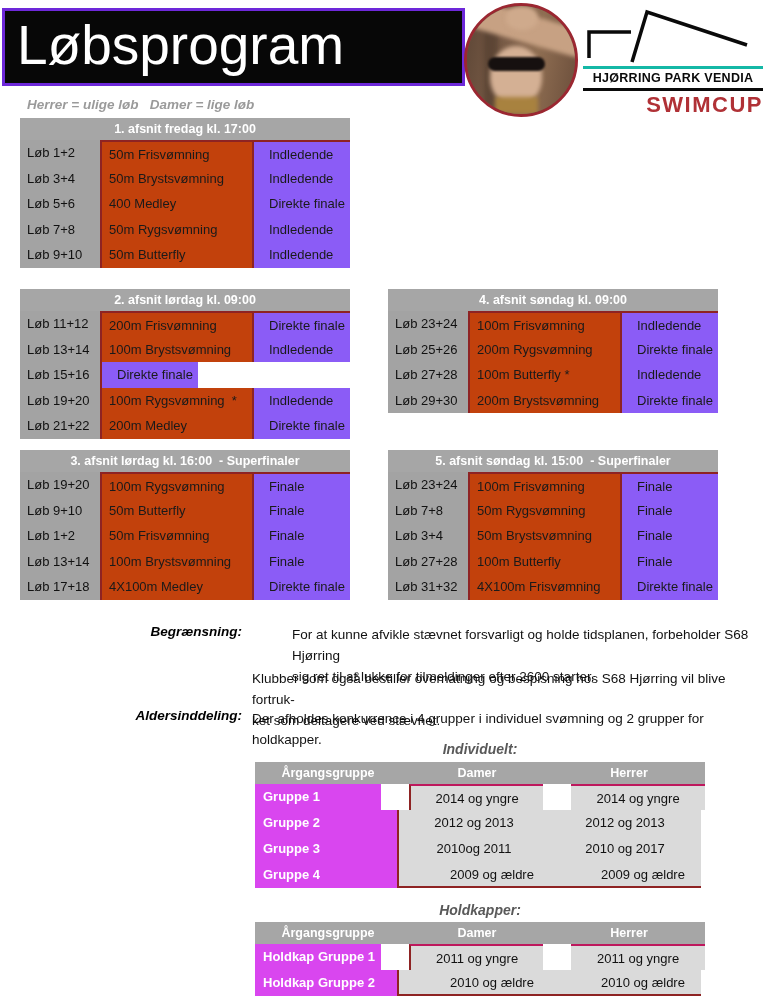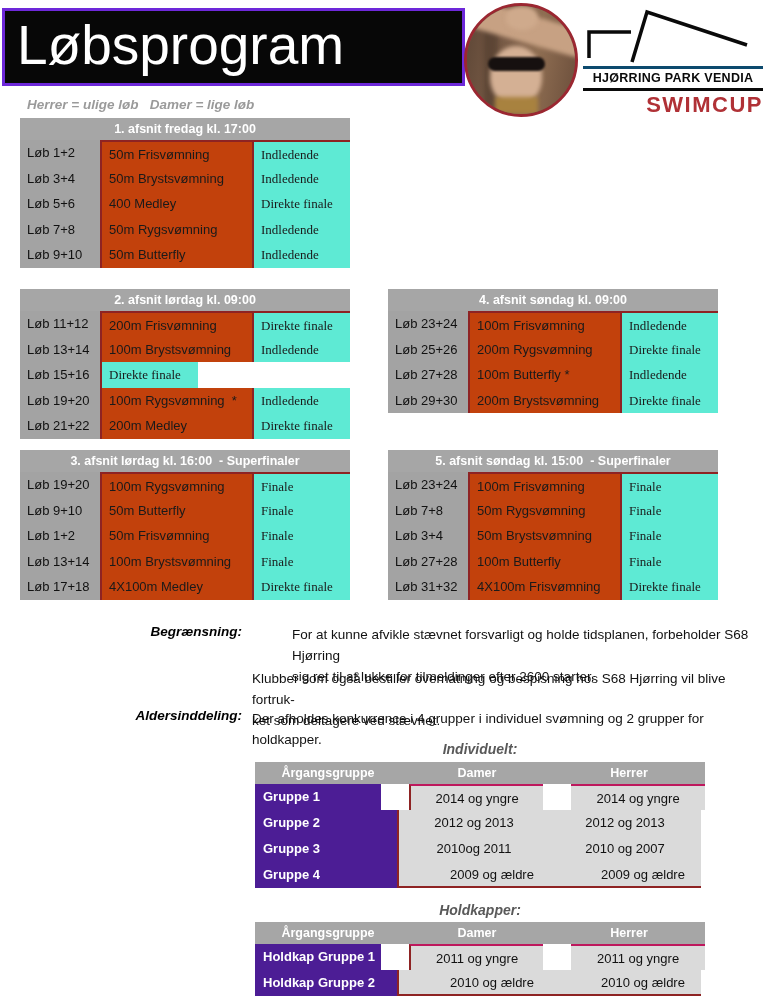--- a/index.html
+++ b/index.html
@@ -18,42 +18,42 @@
   .ph-bg{inset:0;background:linear-gradient(100deg,#5d4636 0%,#7d5f49 40%,#8f6e52 62%,#6b4e3b 100%);filter:none!important;}
   .ph-pole{left:16%;top:0;width:13%;height:100%;background:#4e3a2c;opacity:.55;}
   .ph-arm{width:120%;height:26%;background:#c7a183;top:8%;left:-4%;transform:rotate(16deg);border-radius:22px;}
   .ph-fist{top:0;left:36%;width:30%;height:22%;background:#cfaa8c;border-radius:45%;}
   .ph-face{top:37%;left:21%;width:48%;height:55%;background:#d4b094;border-radius:50% 50% 46% 46%;}
   .ph-goggles{top:47%;left:19%;width:53%;height:13%;background:#16100f;border-radius:9px;filter:blur(1px)!important;}
   .ph-bottom{bottom:0;left:26%;width:40%;height:16%;background:#a8823f;}
 
   .logo{position:absolute;left:583px;top:8px;width:180px;}
   .logo svg{display:block;}
-  .logo-name{border-top:3px solid #0c4a6e;border-bottom:3px solid #0a0a0a;font-weight:bold;
+  .logo-name{border-top:3px solid #14b8a6;border-bottom:3px solid #0a0a0a;font-weight:bold;
              font-size:12.5px;letter-spacing:.3px;text-align:center;padding:2px 0 3px;color:#0a0a0a;
              margin-top:2px;white-space:pre;}
   .logo-swim{color:#B03136;font-weight:bold;font-size:22px;text-align:right;letter-spacing:1.5px;margin-top:1px;}
 
   .subtitle{position:absolute;left:27px;top:97px;color:#9A9A9A;font-weight:bold;font-style:italic;
             font-size:13.5px;white-space:pre;}
 
   
   .etable{position:absolute;width:330px;}
   .slot-t1{left:20px;top:118px;}
   .slot-t2{left:20px;top:289px;}
   .slot-t3{left:20px;top:450px;}
   .slot-t4{left:388px;top:289px;}
   .slot-t5{left:388px;top:450px;}
   .ehead{height:22px;line-height:22px;background:#A6A6A6;color:#fff;font-weight:bold;font-size:12.5px;
          text-align:center;white-space:pre;}
   .erow{display:flex;height:25.6px;line-height:25.6px;font-size:13px;}
   .ec{box-sizing:border-box;white-space:pre;overflow:hidden;}
   .ec.c1{width:80px;background:#A3A3A3;padding-left:7px;color:#111;}
   .ec.c2{width:152px;background:#c2410c;border-left:2px solid #8E2323;padding-left:7px;}
-  .ec.c3{width:98px;background:#5eead4;border-left:2px solid #8E2323;padding-left:7px;font-family:Liberation Serif, serif;}
+  .ec.c3{width:98px;background:#8b5cf6;border-left:2px solid #8E2323;padding-left:15px;}
   .erow.first .c2,.erow.first .c3{border-top:2px solid #8E2323;}
 
   
   .note-label{position:absolute;left:130px;width:112px;text-align:right;font-weight:bold;
               font-style:italic;font-size:13.5px;color:#000;}
   .note-text{position:absolute;left:252px;width:500px;font-size:13.5px;line-height:21px;
              white-space:pre-line;color:#111;}
   .nl1{top:624px;} .np1{top:624px;margin-left:40px;}
   .np2{top:668px;}
   .nl3{top:708px;} .np3{top:708px;}
@@ -63,21 +63,21 @@
           font-style:italic;font-size:14px;color:#595959;}
   .gt-individuelt-title{top:741px;} .gt-holdkapper-title{top:902px;}
   .gtable{position:absolute;left:255px;width:450px;}
   .gt-individuelt{top:762px;} .gt-holdkapper{top:922px;}
   .ghead{display:flex;height:22px;line-height:22px;background:#A6A6A6;color:#fff;font-weight:bold;
          font-size:12.5px;text-align:center;}
   .gh{box-sizing:border-box;}
   .gh.c1{width:146px;} .gh.c2{width:152px;} .gh.c3{width:152px;}
   .grow{display:flex;height:26px;line-height:26px;font-size:13px;}
   .gc{box-sizing:border-box;white-space:pre;overflow:hidden;}
-  .gc.c1{width:142px;background:#4c1d95;color:#fff;font-weight:bold;padding-left:8px;}
+  .gc.c1{width:142px;background:#d946ef;color:#fff;font-weight:bold;padding-left:8px;}
   .gc.c2{width:152px;background:#DADADA;border-left:2px solid #8E2323;text-align:center;color:#111;}
   .gc.c3{width:152px;background:#DADADA;text-align:center;color:#111;}
   .grow.first .c2,.grow.first .c3{border-top:2px solid #be185d;margin-left:28px;}
   .grow.last .c2,.grow.last .c3{border-bottom:2px solid #8E2323;padding-left:36px;}
 </style>
 </head>
 <body>
 
 <div class="page">
 
@@ -265,21 +265,21 @@
           <div class="gc c3">2014 og yngre</div>
         </div>
         <div class="grow">
           <div class="gc c1">Gruppe 2</div>
           <div class="gc c2">2012 og 2013</div>
           <div class="gc c3">2012 og 2013</div>
         </div>
         <div class="grow">
           <div class="gc c1">Gruppe 3</div>
           <div class="gc c2">2010og 2011</div>
-          <div class="gc c3">2010 og 2007</div>
+          <div class="gc c3">2010 og 2017</div>
         </div>
         <div class="grow last">
           <div class="gc c1">Gruppe 4</div>
           <div class="gc c2">2009 og ældre</div>
           <div class="gc c3">2009 og ældre</div>
         </div>
       </div>
       <div class="gtitle gt-holdkapper-title">Holdkapper:</div>
       <div class="gtable gt-holdkapper">
         <div class="ghead">

